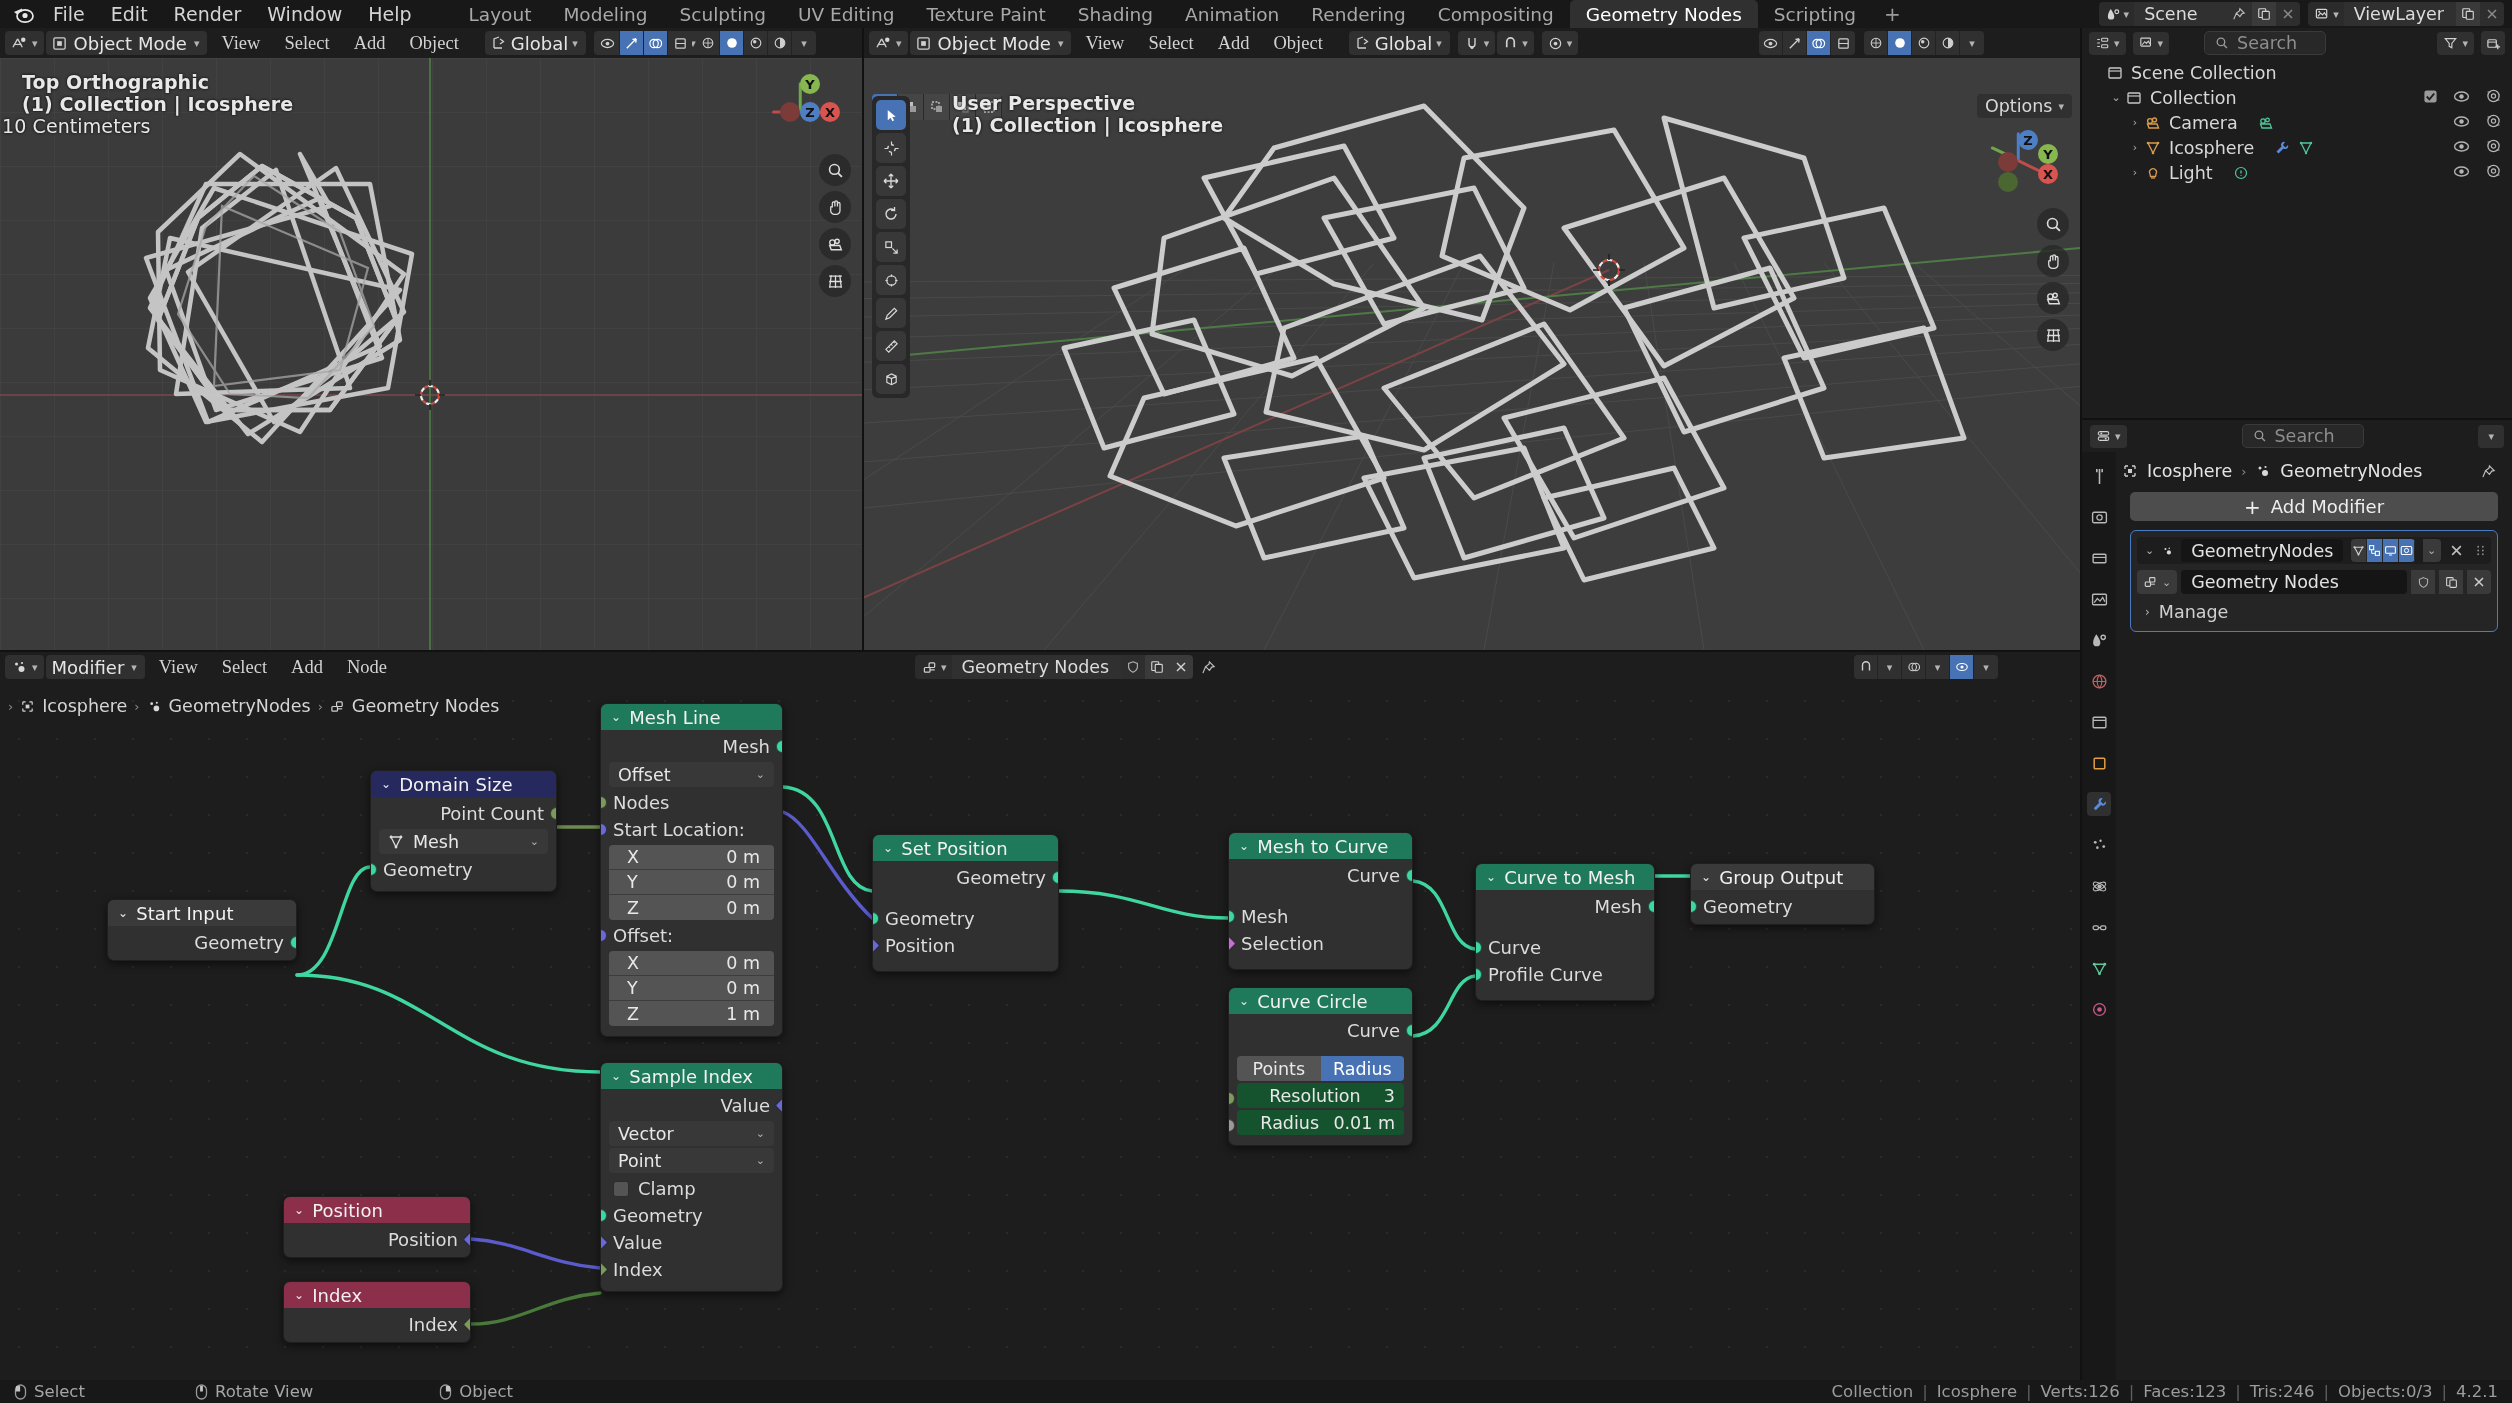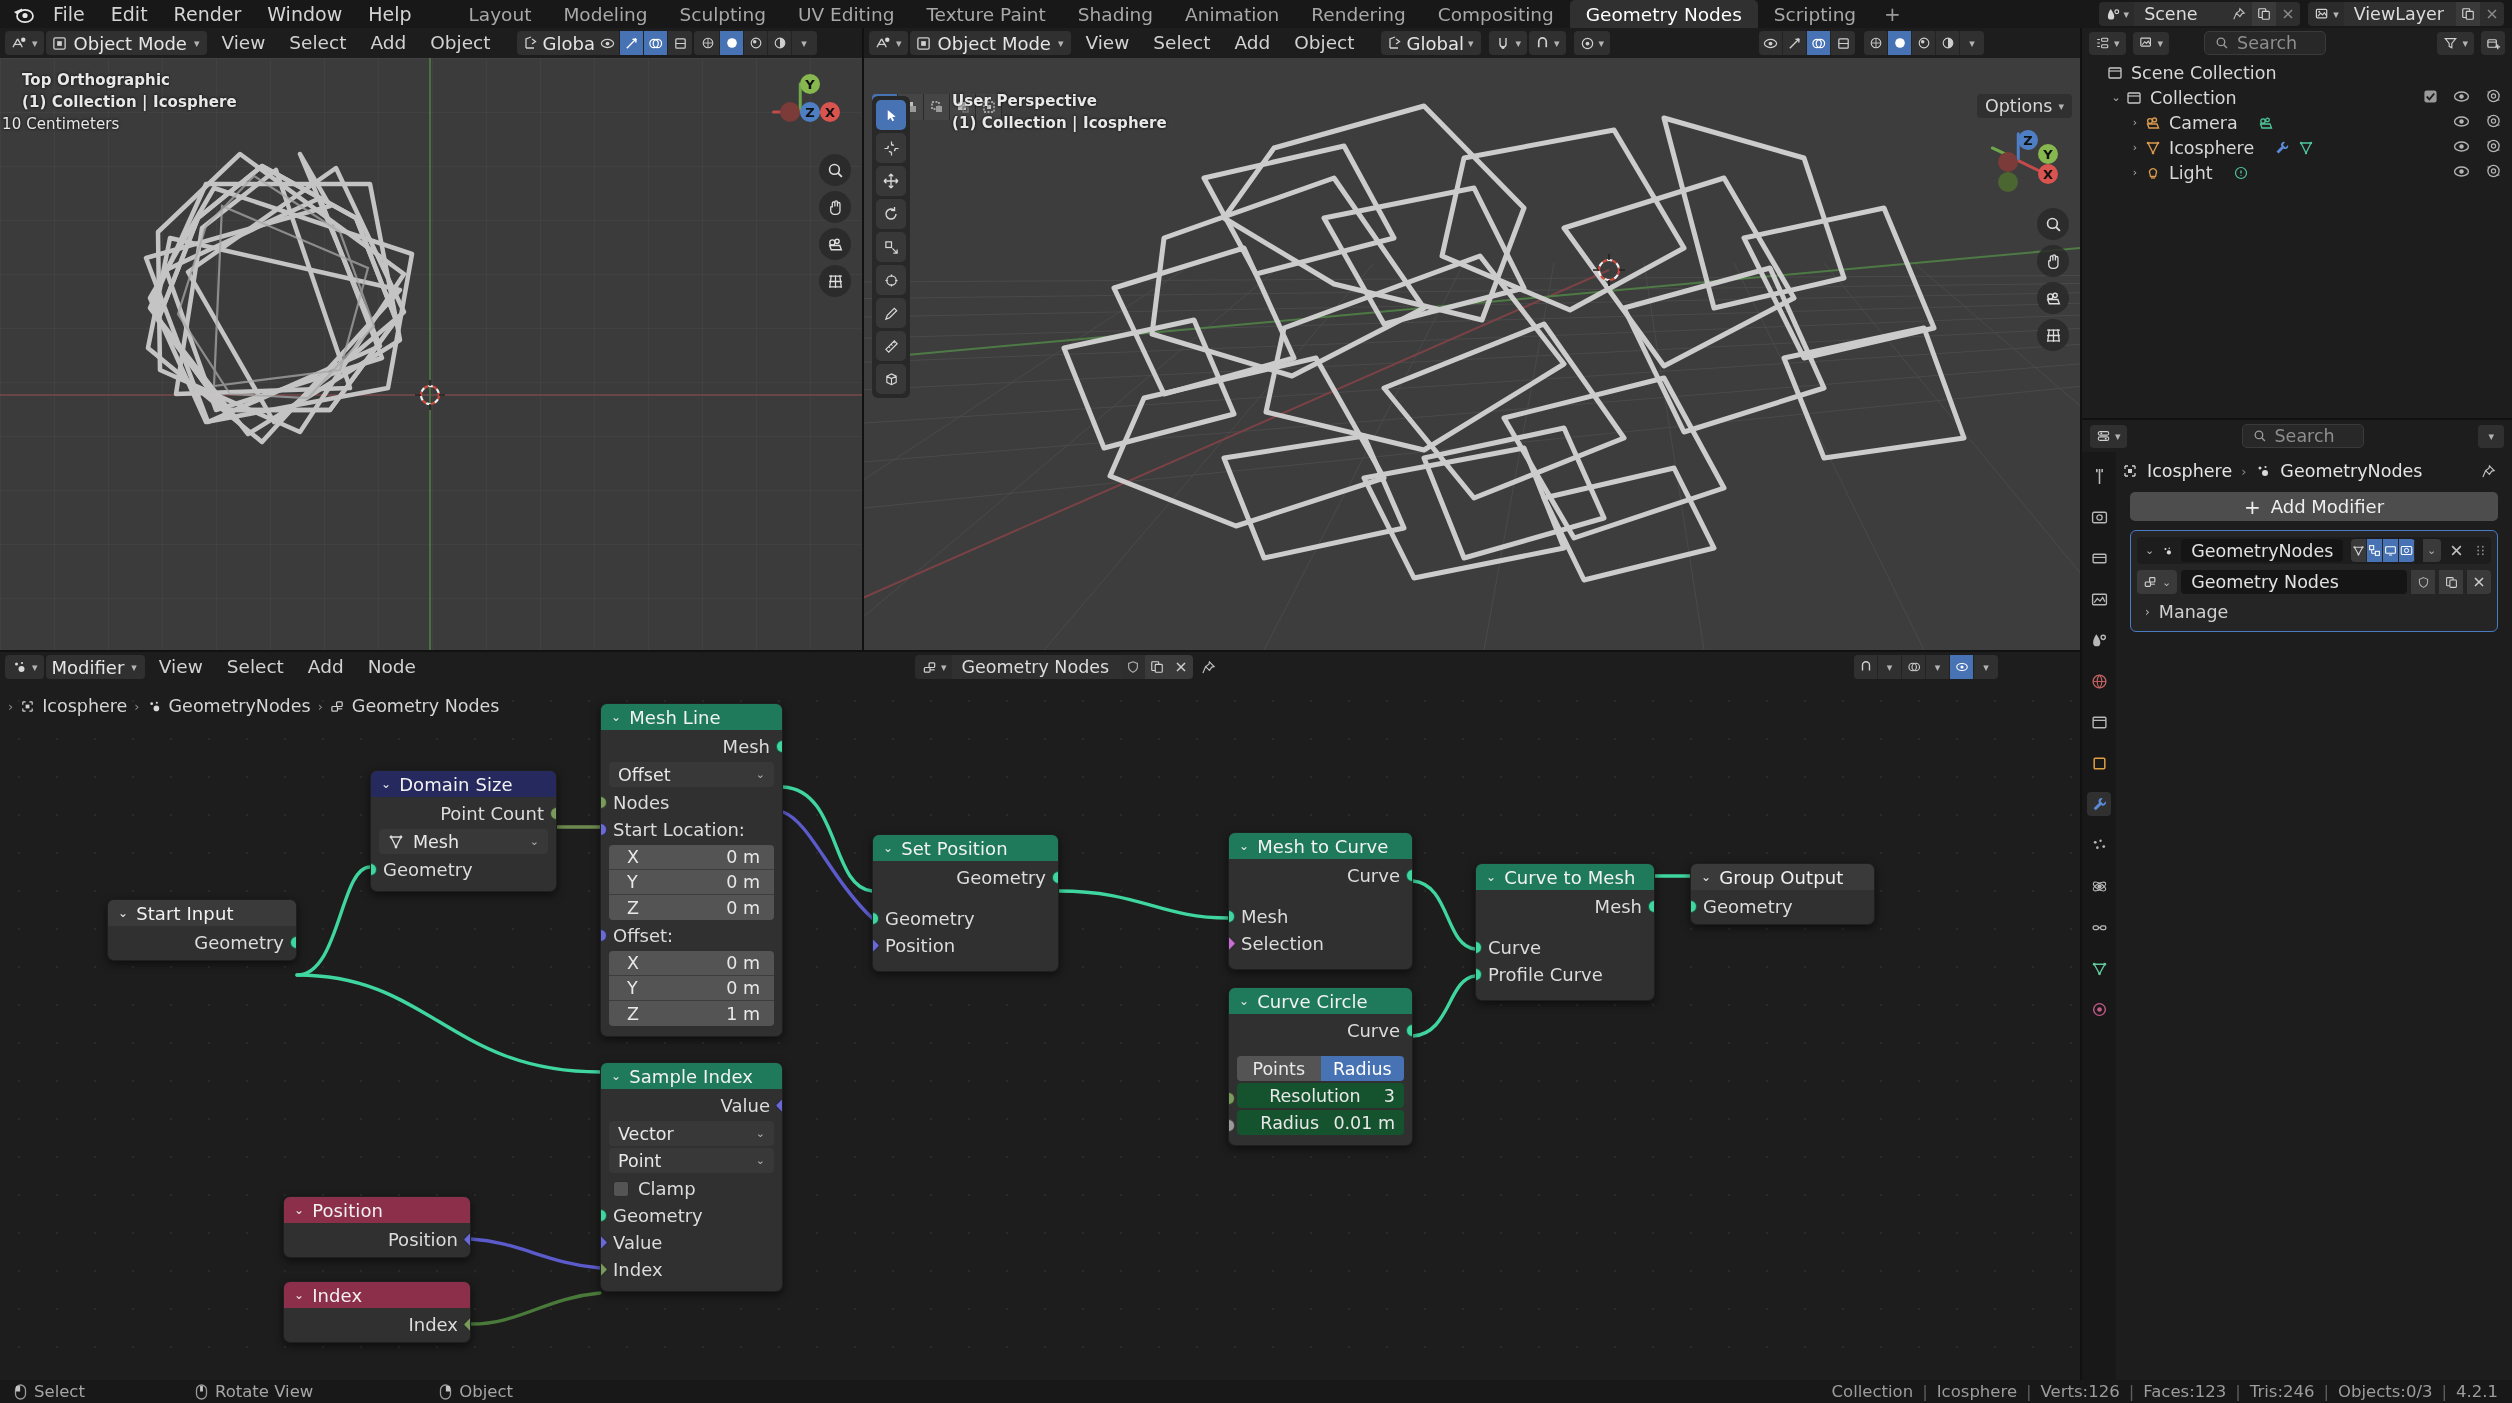--- a/index.html
+++ b/index.html
@@ -46,33 +46,33 @@
   .ed-header {
     position: absolute; height: 30px; background: #1d1d1d;
     display: flex; align-items: center; padding-left: 5px; gap: 2px;
   }
   .hdr-drop {
     display:flex; align-items:center; height:24px; background:#303030;
     border-radius:4px; padding: 0 6px; gap:4px;
   }
   .hdr-drop.wide { padding: 0 8px 0 6px; }
   .hdr-mode { display:flex; align-items:center; height:24px; background:#303030; border-radius:4px; padding:0 8px 0 6px; gap:7px; font-size:18px; }
-  .hdr-menu { padding: 0 12px; height: 24px; line-height:24px; font-size:18.5px; color: #d2d2d2; }
+  .hdr-menu { padding: 0 12px; height: 24px; line-height:24px; font-size:18.5px; color: #d2d2d2; font-family: Liberation Serif, serif; }
   .caret { font-size: 11px; color:#b4b4b4; line-height:1; }
 
   .btn-sq { width:24px; height:24px; border-radius:4px; background:#303030; display:flex; align-items:center; justify-content:center; }
   .btn-grp { display:flex; height:24px; border-radius:4px; overflow:hidden; background:#303030; }
   .btn-grp > div { width:24px; height:24px; display:flex; align-items:center; justify-content:center; border-right:1px solid #232323; }
   .btn-grp > div:last-child { border-right:none; }
   .btn-grp > div.on { background:#4772b3; }
 
   
   .viewport { position: absolute; overflow: hidden; background:#3b3b3b; }
   .vp-overlay-text {
-    position:absolute; font-size:15px; color:#e8e8e8; text-shadow: 0 0 3px rgba(0,0,0,.95);
+    position:absolute; font-size:19px; color:#e8e8e8; text-shadow: 0 0 3px rgba(0,0,0,.95);
     white-space: nowrap; font-weight: 600; letter-spacing: .1px;
   }
   .vp-toolbar {
     position:absolute; left:8px; top:38px; width:38px;
     background:#282828; border-radius:6px; padding:4px 0;
     display:flex; flex-direction:column; gap:3px; align-items:center;
   }
   .vp-tool { width:30px; height:30px; border-radius:5px; background:#383838; display:flex; align-items:center; justify-content:center; }
   .vp-tool.active { background:#4772b3; }
   .vp-rightbar {

